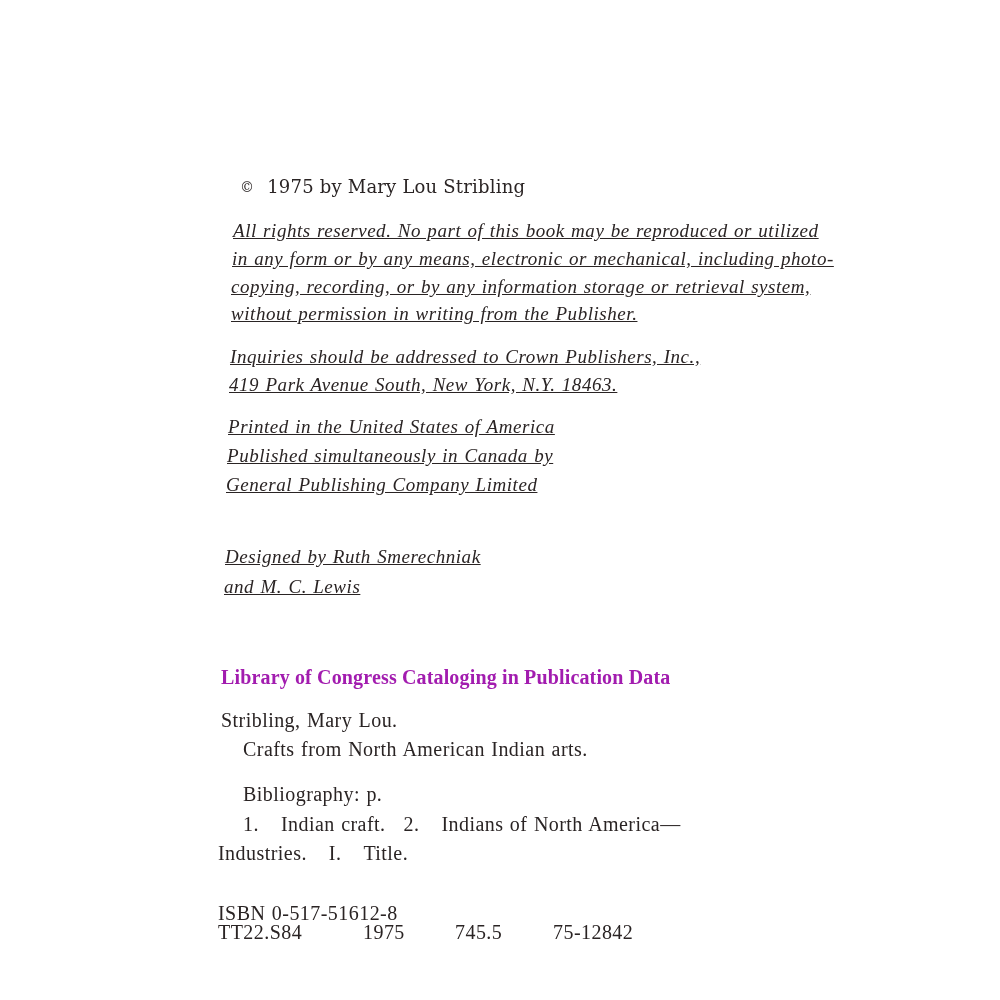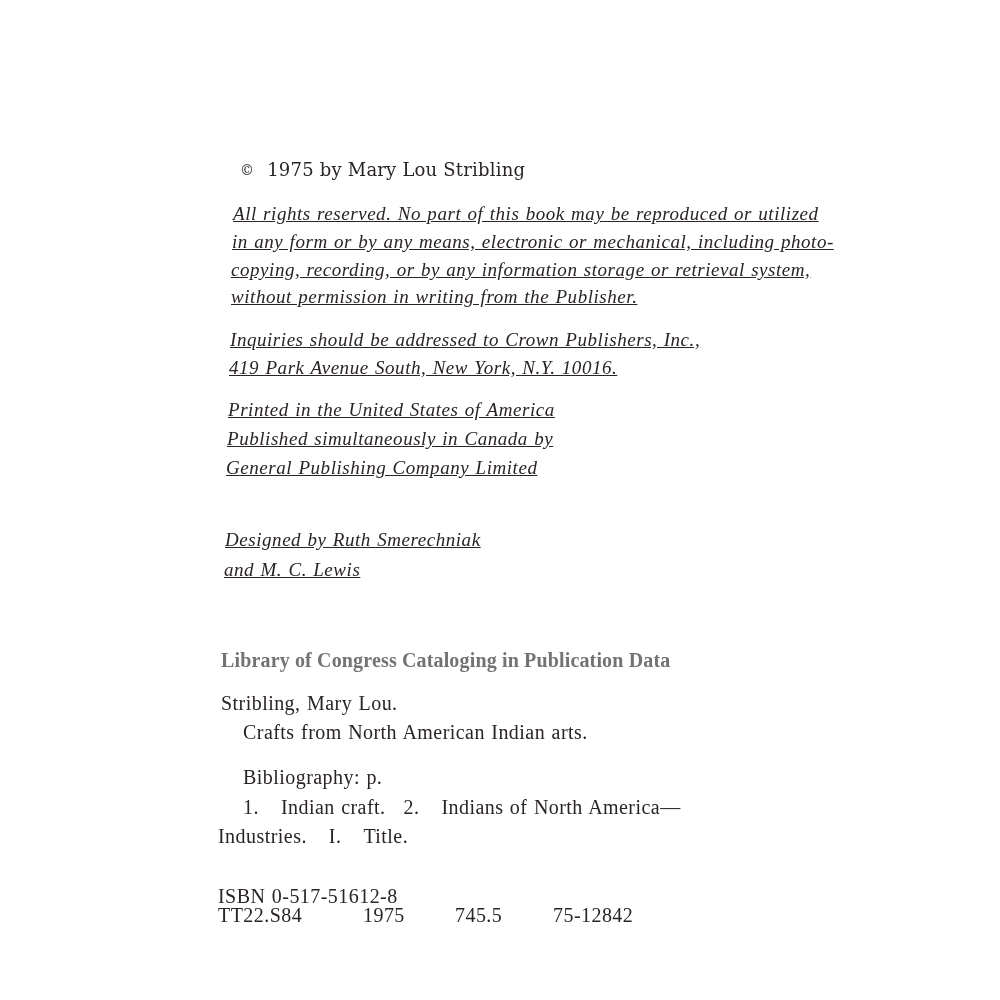--- a/index.html
+++ b/index.html
@@ -10,21 +10,21 @@
     body {
       width: 1000px;
       height: 1000px;
       position: relative;
       overflow: hidden;
       color: #2a2424;
       font-family: "DejaVu Serif", "Liberation Serif", serif;
     }
     .page {
       position: absolute;
-      left: 0; top: 0;
+      left: 0; top: 17px;
       width: 1000px; height: 952px;
     }
     .line {
       position: absolute;
       white-space: nowrap;
       line-height: 1;
     }
     .copyright {
       left: 240px;
       top: 161px;
@@ -44,21 +44,21 @@
       font-size: 19px;
       letter-spacing: 0.55px;
       word-spacing: 1px;
       text-decoration: underline;
     }
     .heading {
       font-family: "Liberation Serif", "DejaVu Serif", serif;
       font-weight: bold;
       font-size: 20px;
       letter-spacing: 0.15px;
-      color: #737373;
+      color: #a21caf;
     }
     .roman {
       font-family: "Liberation Serif", "DejaVu Serif", serif;
       font-size: 20px;
       letter-spacing: 0.45px;
       word-spacing: 1px;
     }
     .catalog-row span {
       display: inline-block;
     }
@@ -77,21 +77,21 @@
 
   <div>
     <div class="line italic" style="left:233px; top:204px;">All rights reserved. No part of this book may be reproduced or utilized</div>
     <div class="line italic" style="left:232px; top:232px;">in any form or by any means, electronic or mechanical, including photo-</div>
     <div class="line italic" style="left:231px; top:260px;">copying, recording, or by any information storage or retrieval system,</div>
     <div class="line italic" style="left:231px; top:287px;">without permission in writing from the Publisher.</div>
   </div>
 
   <div>
     <div class="line italic" style="left:230px; top:330px;">Inquiries should be addressed to Crown Publishers, Inc.,</div>
-    <div class="line italic" style="left:229px; top:358px;">419 Park Avenue South, New York, N.Y. 10016.</div>
+    <div class="line italic" style="left:229px; top:358px;">419 Park Avenue South, New York, N.Y. 18463.</div>
   </div>
 
   <div>
     <div class="line italic" style="left:228px; top:400px;">Printed in the United States of America</div>
     <div class="line italic" style="left:227px; top:429px;">Published simultaneously in Canada by</div>
     <div class="line italic" style="left:226px; top:458px;">General Publishing Company Limited</div>
   </div>
 
   <div>
     <div class="line italic" style="left:225px; top:530px;text-align:center;">Designed by Ruth Smerechniak</div>

